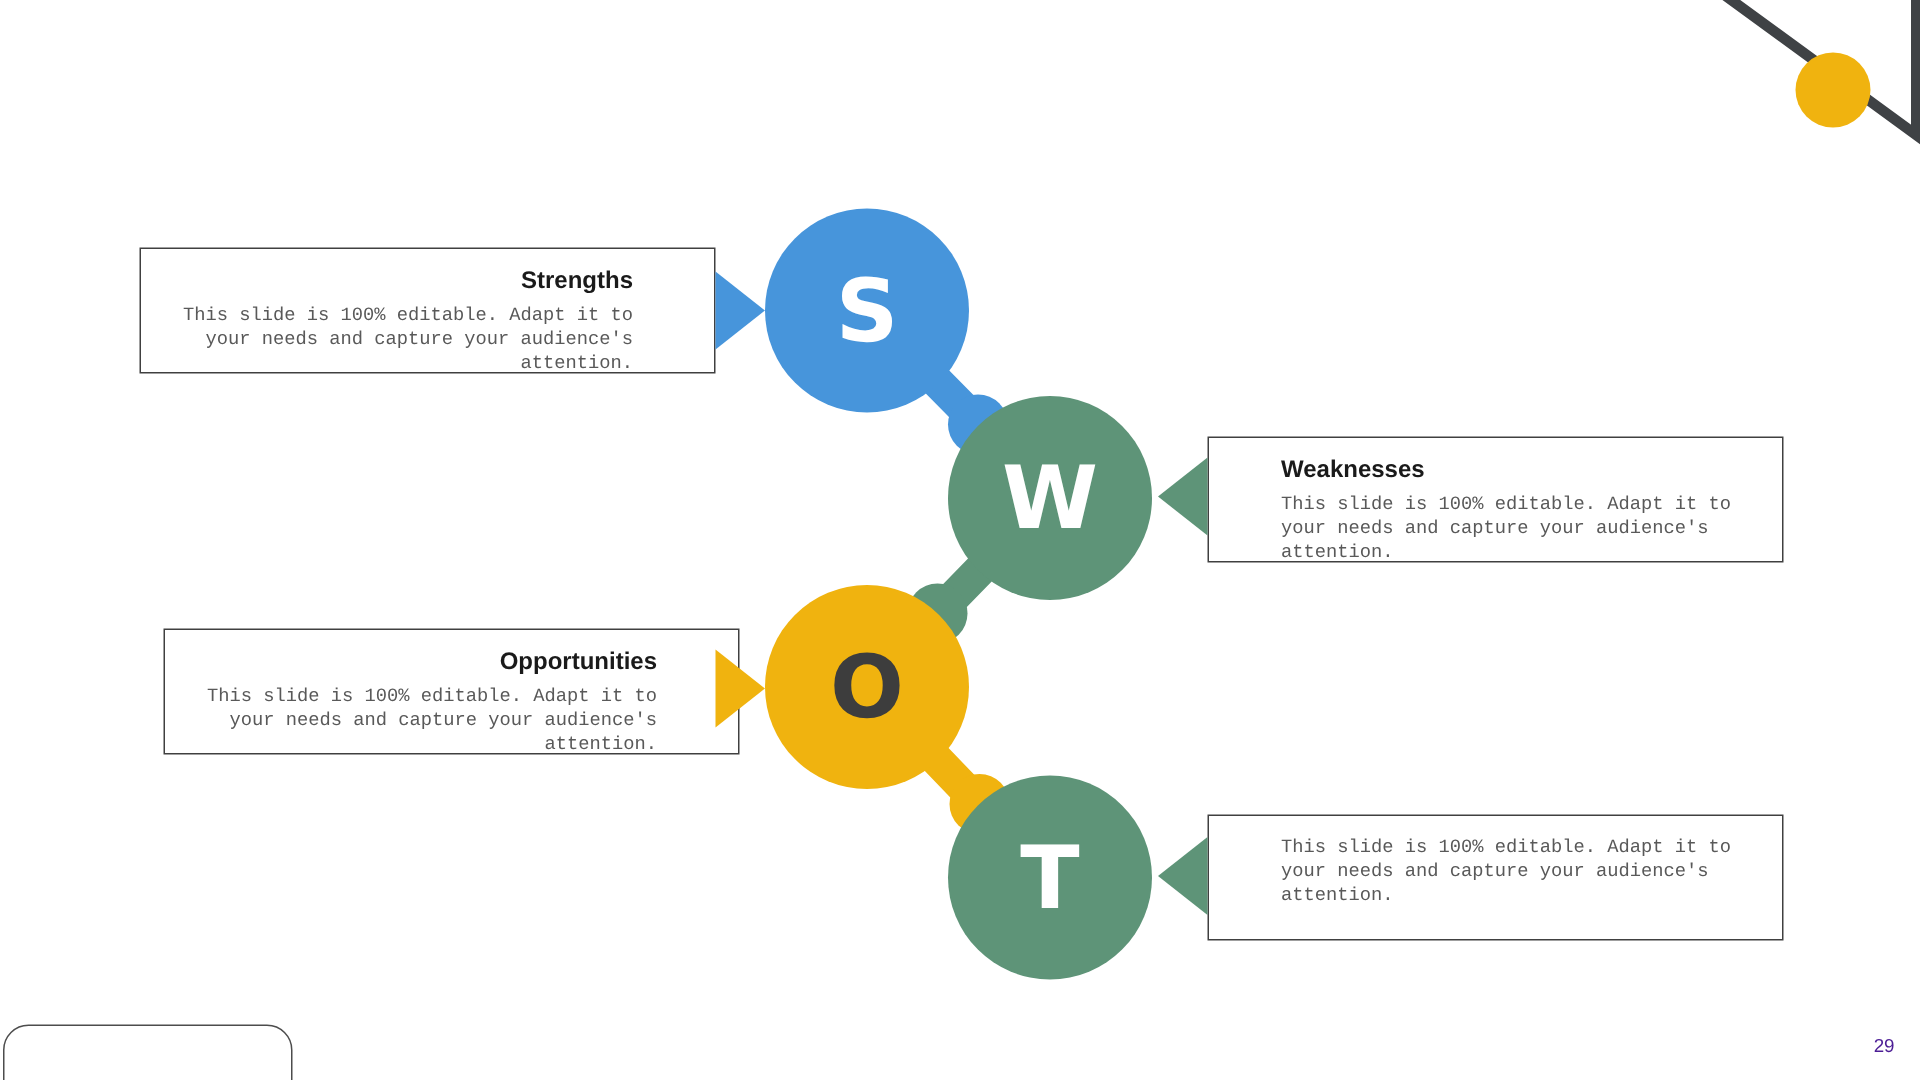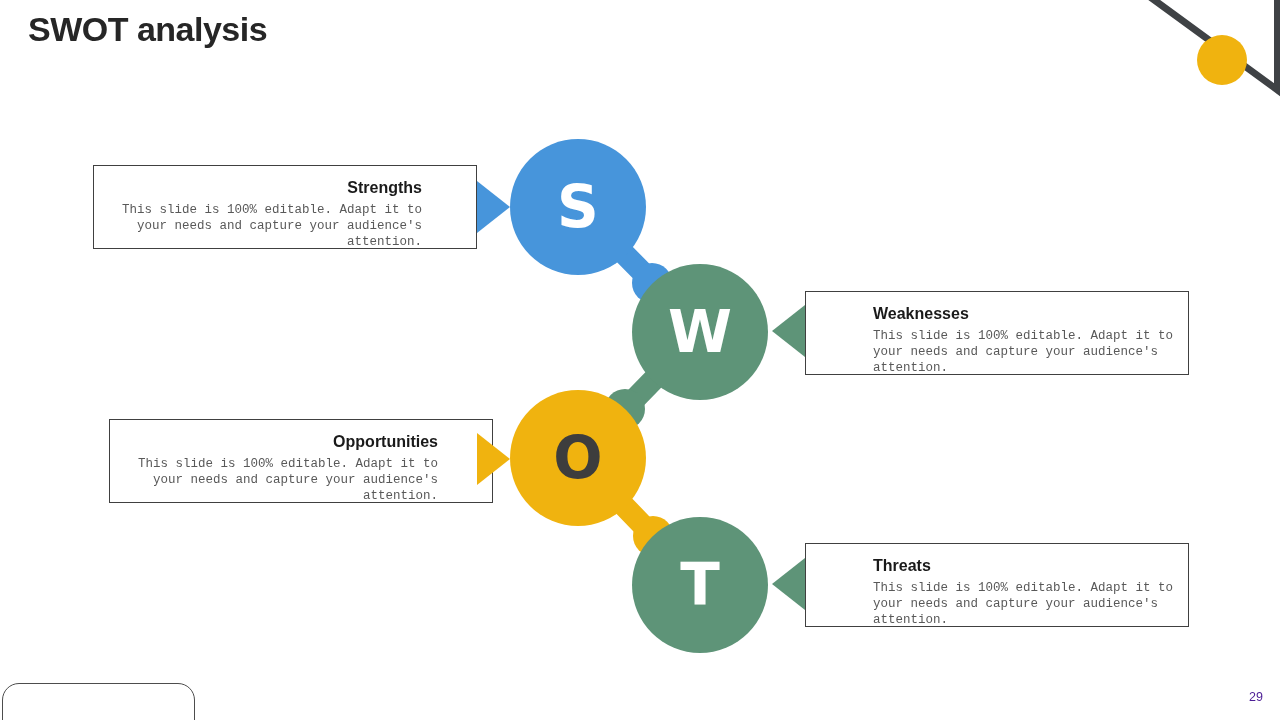--- a/index.html
+++ b/index.html
@@ -49,21 +49,21 @@
 
   .card {
     position: absolute;
     width: 384px;
     height: 84px;
     background: #ffffff;
     border: 1px solid #404040;
     padding-top: 13px;
   }
   .card.align-right { text-align: right; padding-right: 54px; padding-left: 20px; }
-  .card.align-left  { text-align: left;  padding-left: 67px;  padding-right: 14px; }
+  .card.align-left  { text-align: left;  padding-left: 48px;  padding-right: 14px; }
 
   .card-strengths     { left: 93px;  top: 165px; }
   .card-weaknesses    { left: 805px; top: 291px; }
   .card-opportunities { left: 93px;  top: 419px; margin-left: 16px; }
   .card-threats       { left: 805px; top: 543px; }
 
   .card-heading {
     font-size: 16px;
     font-weight: bold;
     color: #1a1a1a;
@@ -104,21 +104,20 @@
     right: 17px; top: 690px;
     font-size: 12.5px;
     color: #4c1d95;
   }
 </style>
 </head>
 <body>
 
 <div class="slide">
 
-  <div class="page-title">SWOT analysis</div>
 
   <svg class="diagram-svg" viewBox="0 0 1280 720">
 
     <path d="M 1146 -6 L 1277.5 90 L 1277.5 -8" fill="none" stroke-width="7" stroke="#3F4245"></path>
     <circle cx="1222" cy="60" r="25" fill="#F0B30F"></circle>
 
     <g stroke-width="22" stroke-linecap="round">
       <line x1="578" y1="207" x2="651" y2="281" stroke="#4795DB"></line>
       <line x1="700" y1="332" x2="625" y2="409" stroke="#5E9478"></line>
       <line x1="578" y1="458" x2="653" y2="536" stroke="#F0B30F"></line>
@@ -150,21 +149,20 @@
   </div>
   <div class="arrow point-left arrow-weaknesses" style="border-right-color: rgb(94, 148, 120);"></div>
 
   <div class="card card-opportunities align-right">
     <div class="card-heading">Opportunities</div>
     <div class="card-body">This slide is 100% editable. Adapt it to your needs and capture your audience's attention.</div>
   </div>
   <div class="arrow point-right arrow-opportunities" style="border-left-color: rgb(240, 179, 15);"></div>
 
   <div class="card card-threats align-left">
-    <div class="card-heading">Threats</div>
     <div class="card-body">This slide is 100% editable. Adapt it to your needs and capture your audience's attention.</div>
   </div>
   <div class="arrow point-left arrow-threats" style="border-right-color: rgb(94, 148, 120);"></div>
 
   <div class="footer-shape"></div>
 
   <div class="page-number">29</div>
 
 </div>
 

